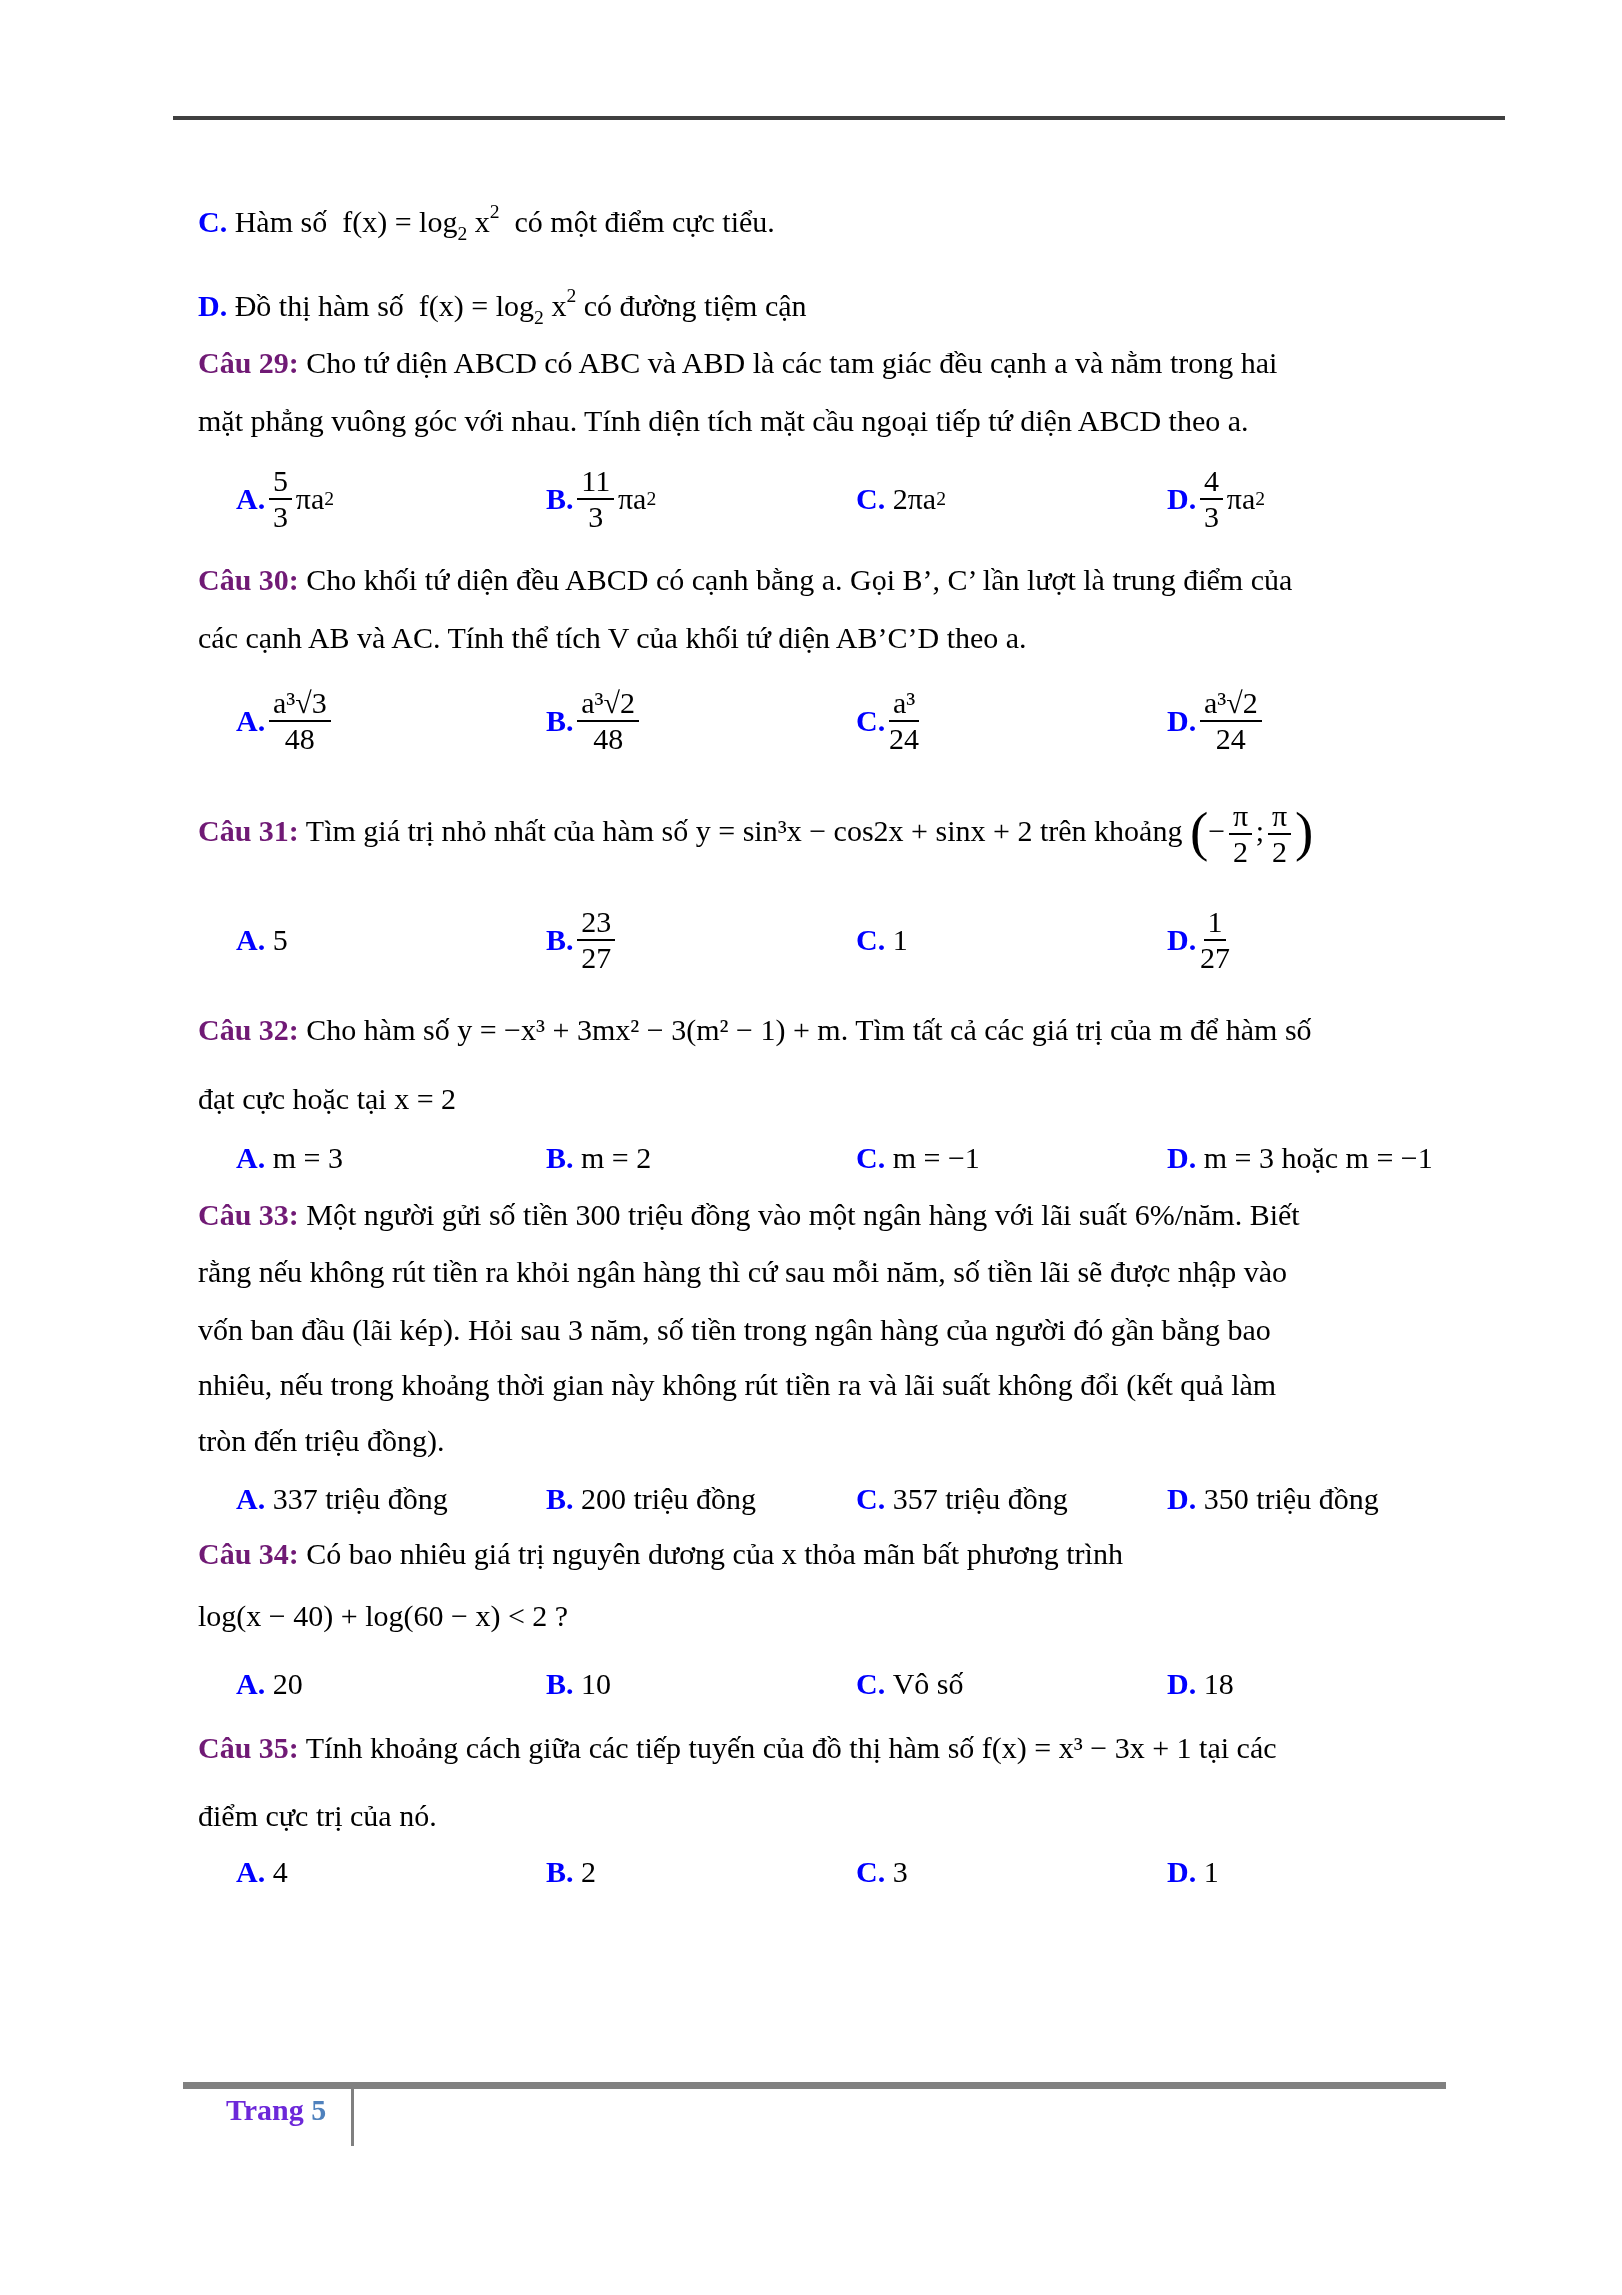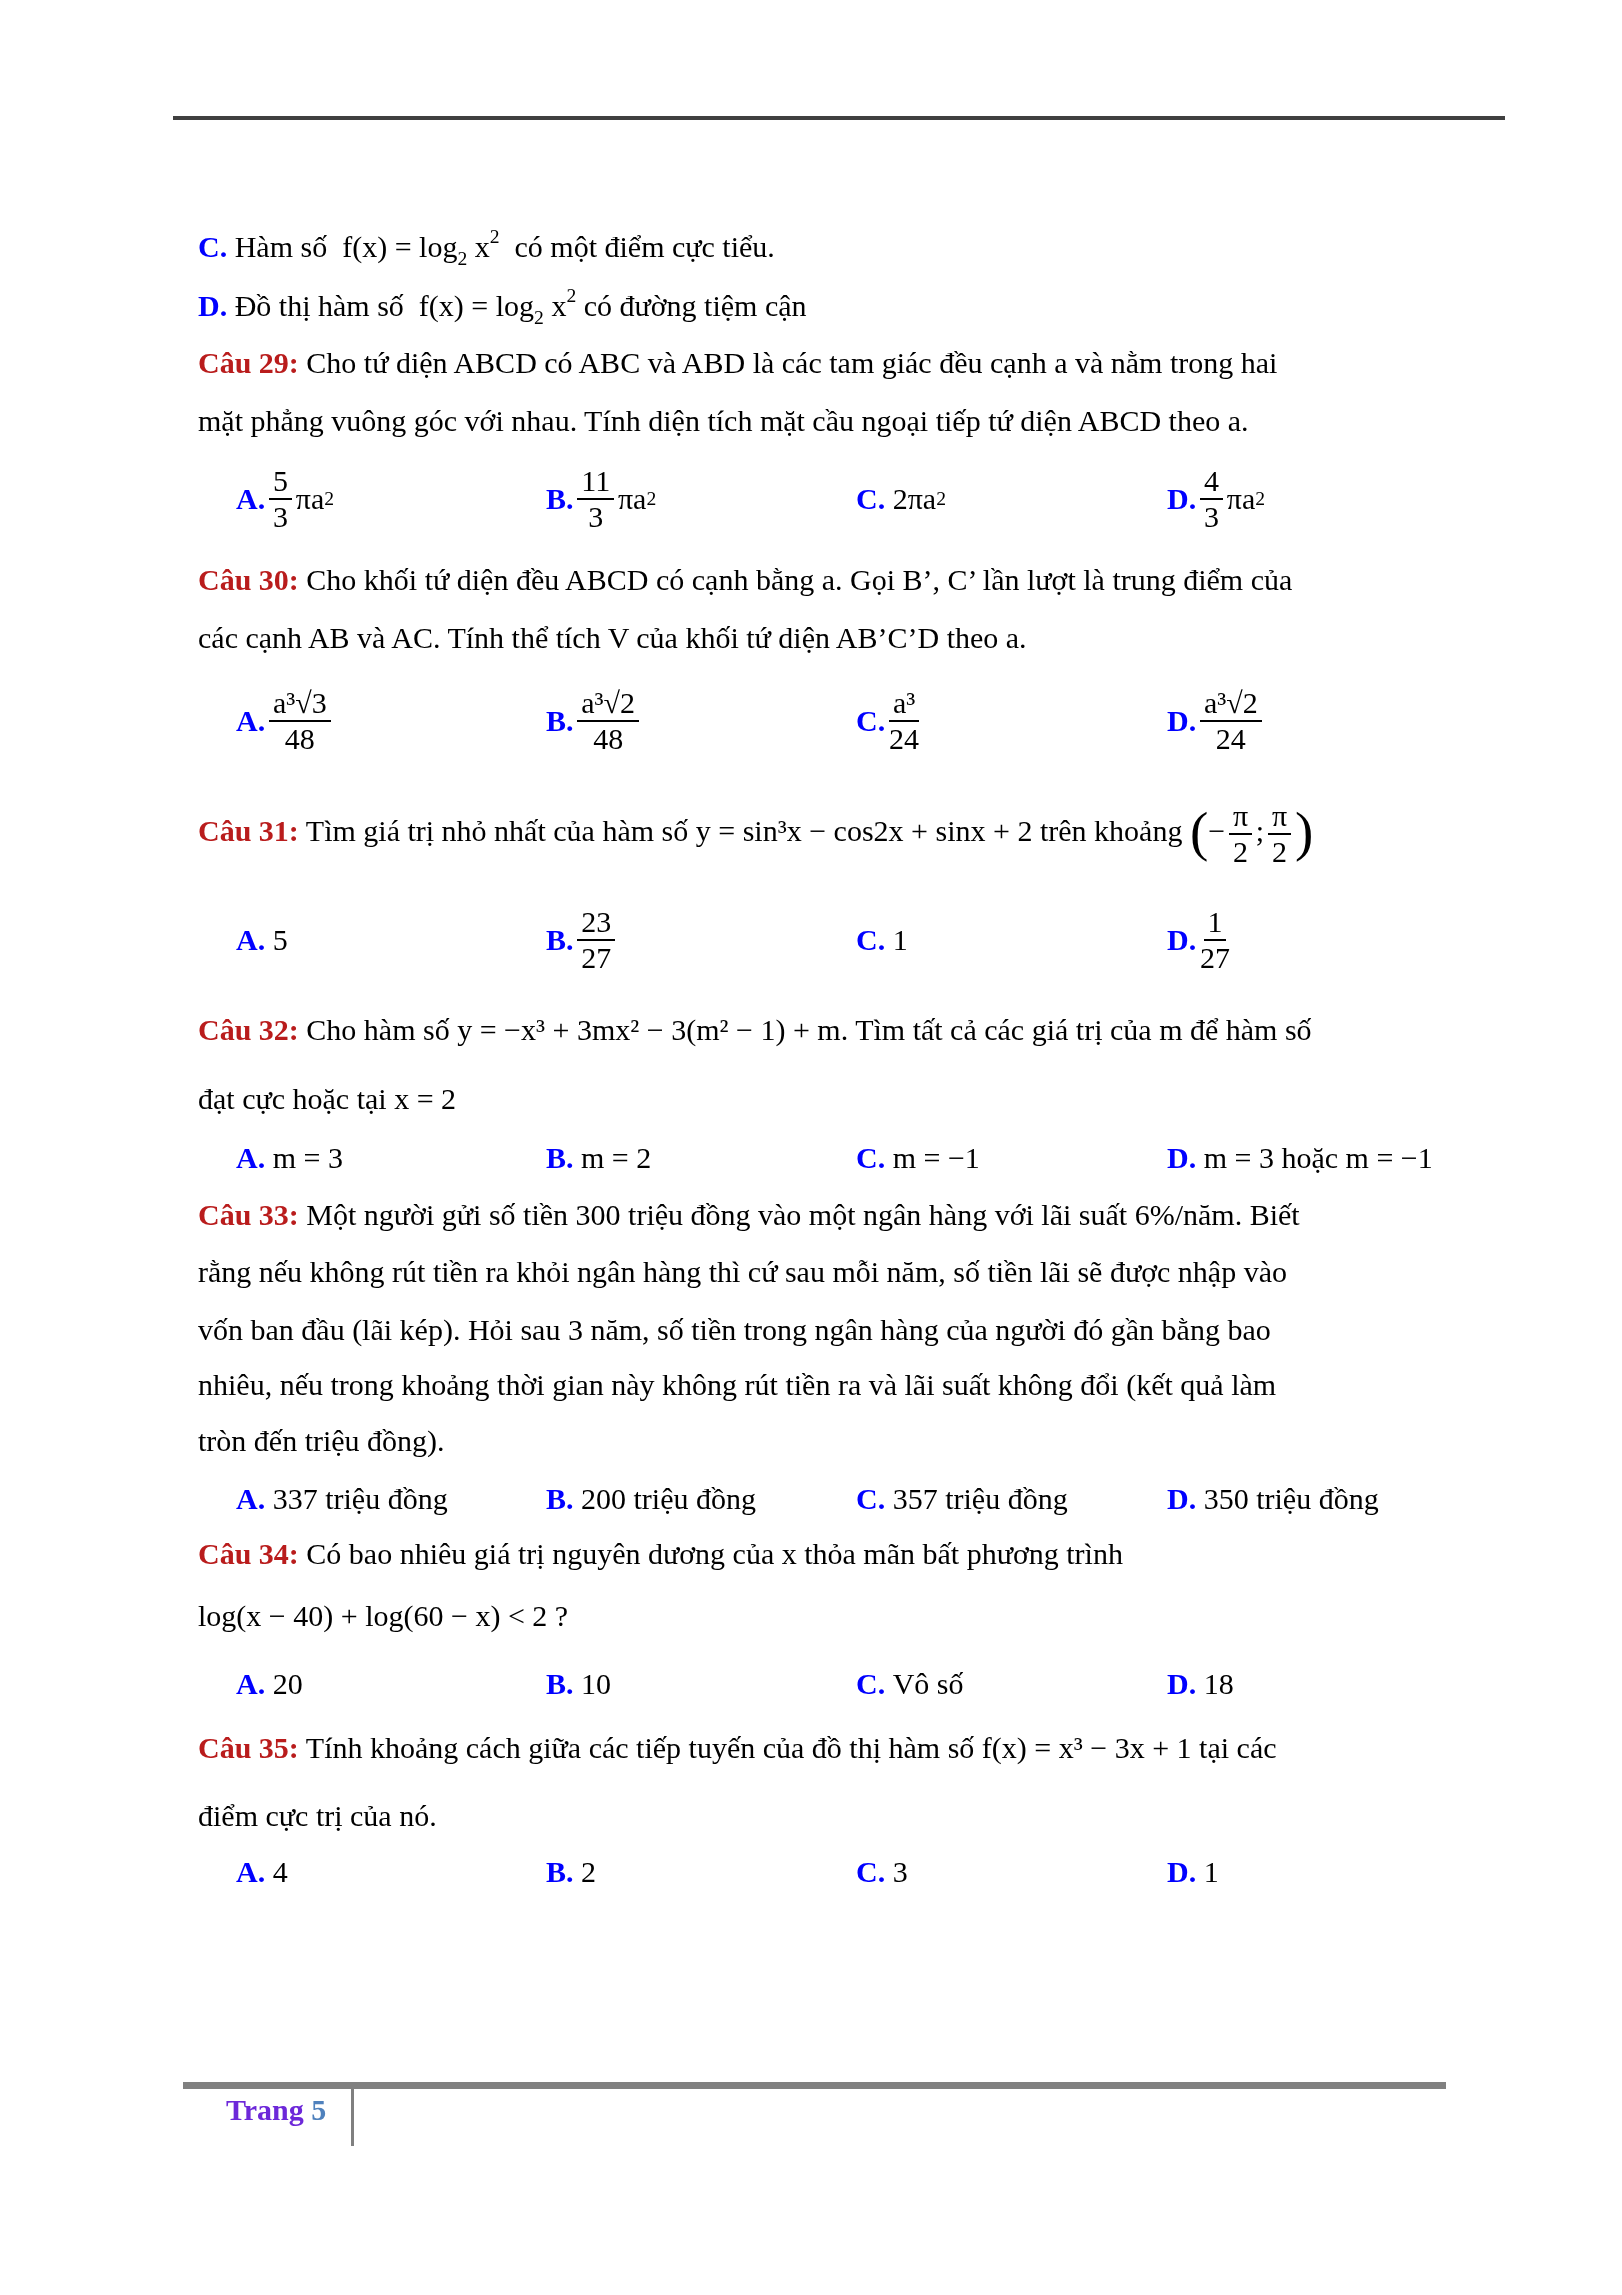--- a/index.html
+++ b/index.html
@@ -1,20 +1,20 @@
 <!DOCTYPE html>
 <html style="font-size:10.5px"><head>
 <meta charset="utf-8">
 <style>
   html, body { margin:0; padding:0; background:#ffffff; }
   body { width:1623px; height:2295px; position:relative; overflow:hidden;
          font-family:"Liberation Serif","DejaVu Serif",serif; color:#000; }
   .rule-top { position:absolute; left:173px; top:116px; width:1332px; height:3.9px; background:#404040; }
   .line { position:absolute; left:198px; font-size:30px; line-height:37px; white-space:nowrap; }
-  .q-label { color:#b91c1c; font-weight:bold; }
+  .q-label { color:#701a75; font-weight:bold; }
   .opt-label { color:#0000ff; font-weight:bold; }
   .sub { font-size:19.6px; vertical-align:-7.9px; }
   .sup { font-size:19.6px; vertical-align:14.4px; }
   .ans-row { position:absolute; left:0; width:1623px; height:79px; font-size:30px; }
   .ans { position:absolute; white-space:nowrap; display:flex; align-items:center; height:79px; top:0; }
   .frac { display:inline-flex; flex-direction:column; align-items:center; vertical-align:middle; margin:0 3.9px; line-height:1.05; }
   .frac .num { border-bottom:2px solid #000; padding:0 3.9px 1.3px; }
   .frac .den { padding-top:1.3px; }
   .big-paren { font-size:55px; vertical-align:-9.2px; font-weight:200; }
   .footer-bar { position:absolute; left:183px; top:2082px; width:1263px; height:7.2px; background:#808080; }
@@ -22,21 +22,21 @@
   .footer-label { position:absolute; left:226px; top:2093px; font-size:30px; font-weight:bold; }
   .footer-word { color:#6d28d9; }
   .footer-num { color:#4f81bd; }
   .math { font-family:"Liberation Serif","DejaVu Serif",serif; }
 </style>
 </head>
 <body>
 
 <div class="rule-top"></div>
 
-<div class="line" style="top:218px;">
+<div class="line" style="top:193px;">
   <span class="opt-label">C.</span>
   <span>Hàm số</span>
   <span class="math">&nbsp;<span>f(x) = log</span><span class="sub">2</span>&nbsp;<span>x</span><span class="sup">2</span>&nbsp;</span>
   <span>có một điểm cực tiểu.</span>
 </div>
 <div class="line" style="top:277px;">
   <span class="opt-label">D.</span>
   <span>Đồ thị hàm số</span>
   <span class="math">&nbsp;<span>f(x) = log</span><span class="sub">2</span>&nbsp;<span>x</span><span class="sup">2</span></span>
   <span>có đường tiệm cận</span>

